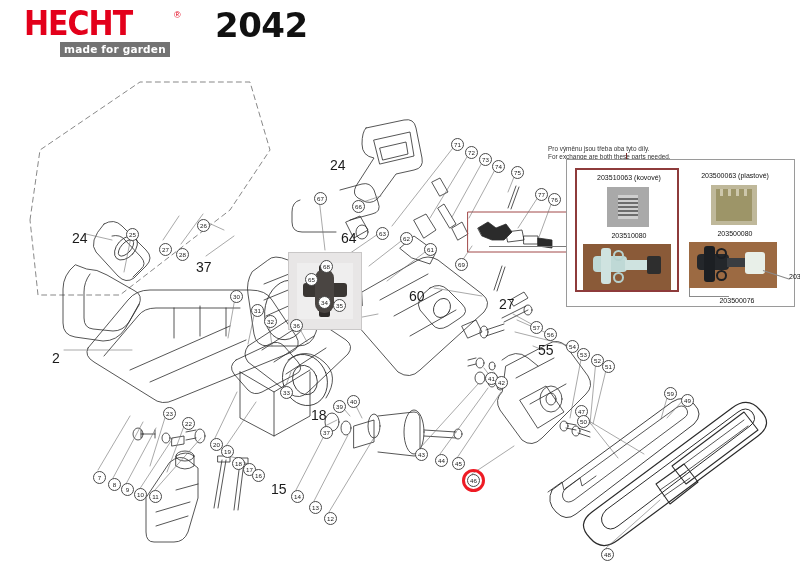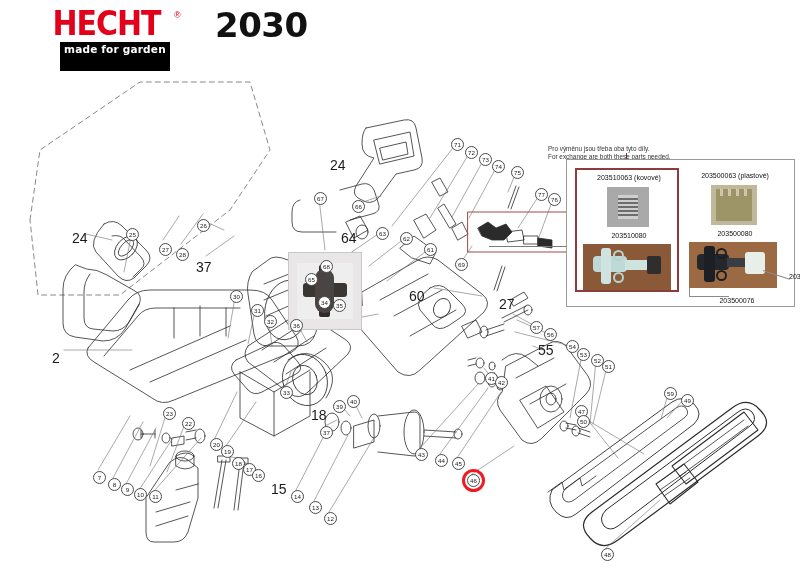--- a/index.html
+++ b/index.html
@@ -1,28 +1,28 @@
 <!DOCTYPE html>
 <html><head>
 <meta charset="utf-8">
 <style>
   html,body{margin:0;padding:0;background:#fff;}
   body{width:800px;height:569px;position:relative;overflow:hidden;
        font-family:"Liberation Sans","DejaVu Sans",sans-serif;color:#1a1a1a;}
 
   
   #header{position:absolute;left:0;top:0;width:800px;height:62px;}
-  #logo-block{position:absolute;left:24px;top:6px;width:165px;height:48px;text-align:center;}
+  #logo-block{position:absolute;left:24px;top:6px;width:165px;height:48px;}
   #logo-word{font-family:"DejaVu Sans",sans-serif;font-weight:bold;font-size:30px;
              letter-spacing:-1px;color:#e3001b;line-height:30px;
              -webkit-text-stroke:0px;transform:scaleY(1.15);transform-origin:left top;}
   #logo-reg{position:absolute;left:150px;top:4px;font-size:9px;color:#e3001b;}
-  #logo-tag{position:absolute;left:36px;top:36px;background:#000000;color:#fff;
+  #logo-tag{position:absolute;left:36px;top:36px;background:#737373;color:#fff;
             font-family:"DejaVu Sans",sans-serif;font-weight:bold;font-size:10.5px;
-            padding:1px 4px 16px 4px;letter-spacing:.2px;}
+            padding:1px 4px 2px 4px;letter-spacing:.2px;}
   #model-number{position:absolute;left:215px;top:5px;font-family:"DejaVu Sans",sans-serif;
                 font-weight:bold;font-size:34px;color:#111;letter-spacing:-.5px;}
 
   
   #canvas{position:absolute;left:0;top:60px;width:800px;height:509px;}
   #canvas svg{position:absolute;left:0;top:0;}
 
   
   .callout{position:absolute;width:13px;height:13px;border:1px solid #4a4a4a;
            border-radius:50%;background:#fff;font-size:6.2px;line-height:12px;
@@ -48,21 +48,21 @@
 </style>
 </head>
 <body>
 
 <div id="header">
   <div id="logo-block">
     <div id="logo-word">HECHT</div>
     <div id="logo-reg">®</div>
     <div id="logo-tag">made for garden</div>
   </div>
-  <div id="model-number">2030</div>
+  <div id="model-number">2042</div>
 </div>
 
 <div id="canvas">
 
 <svg width="800" height="509" viewBox="0 0 800 509">
   <g fill="none" stroke="#2b2b2b" stroke-width="0.8" stroke-linejoin="round" stroke-linecap="round">
 
     <path d="M30 160 L40 90 L140 22 L250 22 L270 90 L230 150 L120 235 L38 235 Z" stroke="#555" stroke-width="0.7" stroke-dasharray="5,4"></path>
 
     <path d="M75 205 q-12 10 -12 24 l0 34 q0 12 12 14 l28 4 q14 0 22 -12 l14 -24 q4 -10 -4 -14

